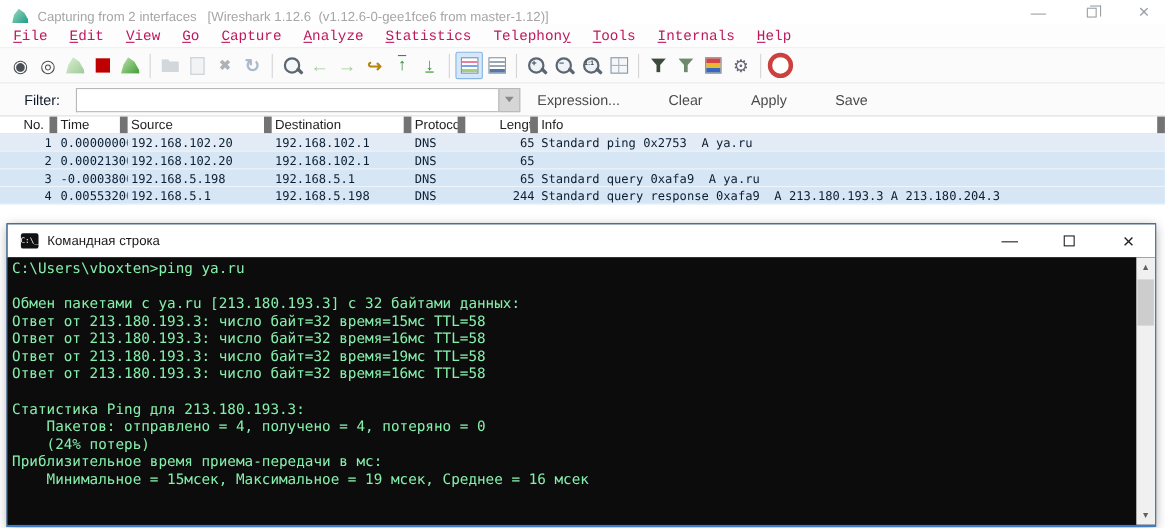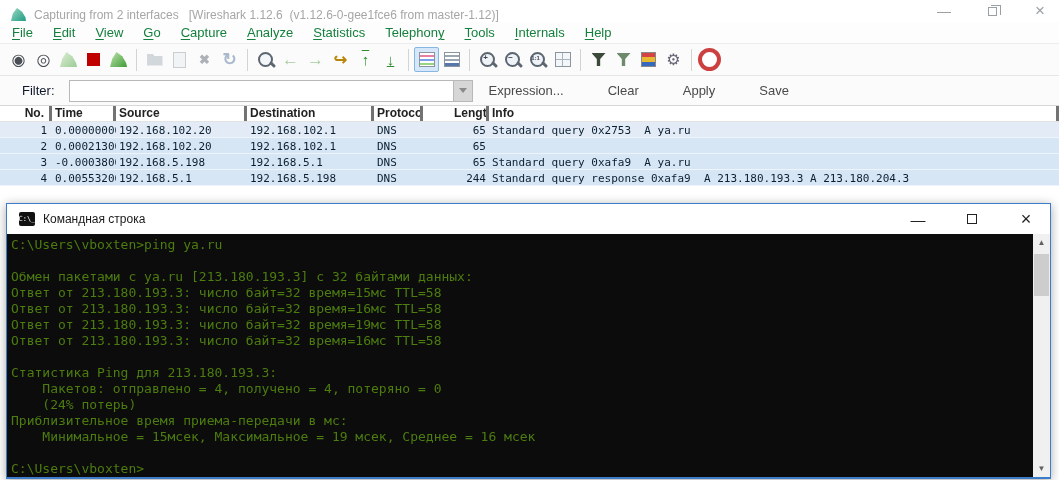--- a/index.html
+++ b/index.html
@@ -17,21 +17,21 @@
   .ws-title { font-size:12px; color:#a6a6a6; white-space:pre; }
   .ws-controls { position:absolute; right:10px; top:0; height:22px; display:flex; align-items:center; gap:30px; }
   .wc { width:18px; height:18px; display:flex; align-items:center; justify-content:center;
         color:#9aa0a6; font-size:14px; cursor:default; }
   .wc .restore-box { width:9px; height:9px; border:1px solid #9aa0a6; position:relative; background:#fff; }
   .wc .restore-box::before { content:""; position:absolute; left:2px; top:-3px; width:9px; height:9px;
         border:1px solid #9aa0a6; border-left:none; border-bottom:none; }
 
   .ws-menubar { position:absolute; left:0; top:22px; width:1059px; height:22px; background:#fdfdfd;
                 display:flex; align-items:center; padding-left:2px; border-bottom:1px solid #ececec; }
-  .menu-item { padding:2px 10px; font-size:13px; color:#15803d; }
+  .menu-item { padding:2px 10px; font-size:13px; color:#be185d;font-family:Liberation Mono, monospace; }
   .menu-item u { text-underline-offset:2px; }
 
   .ws-toolbar { position:absolute; left:0; top:44px; width:1059px; height:32px; background:#fbfbfb;
                 display:flex; align-items:center; padding-left:6px; border-bottom:1px solid #e6e6e6; }
   .tb-sep { width:1px; height:22px; background:#d4d4d4; margin:0 5px; }
   .tb-icon { width:25px; height:25px; display:flex; align-items:center; justify-content:center;
              position:relative; font-size:15px; color:#55606a; border:1px solid transparent; border-radius:2px; }
   .dim { opacity:.5; }
   .c-circle { font-size:16px; color:#4a4f55; }
   .shape-fin::before { content:""; width:17px; height:15px; display:block;
@@ -83,21 +83,21 @@
                   font-size:12px; padding:0 4px; outline:none; font-family:"Liberation Sans",sans-serif; }
   .filter-drop { position:absolute; right:0; top:0; width:20px; height:22px; background:#d6d6d6;
                  border:1px solid #b8b8b8; display:flex; align-items:center; justify-content:center; }
   .filter-drop::before { content:""; width:0; height:0; border-left:4px solid transparent;
                  border-right:4px solid transparent; border-top:5px solid #8a8a8a; }
   .filter-btn { font-size:13px; color:#4a4a4a; margin-left:44px; }
   .filter-btn.first { margin-left:16px; }
 
   .pkt-header { position:absolute; left:0; top:106px; width:1059px; height:16px; background:#ffffff;
                 display:flex; border-bottom:1px solid #e2e2e2; font-size:12px; color:#222; }
-  .hcell { padding:0 0 0 3px; border-right:3px solid #737373; overflow:hidden; white-space:nowrap;font-weight:bold; }
+  .hcell { padding:0 0 0 3px; border-right:7px solid #737373; overflow:hidden; white-space:nowrap; }
   .pkt-list { position:absolute; left:0; top:122px; width:1059px; }
   .pkt-row { display:flex; height:16px; background:#d7e6f4; box-shadow:inset 0 -1px #eef4fb;
              font-family:"DejaVu Sans Mono", monospace; font-size:11px; color:#0a1f33;
              align-items:center; overflow:hidden; }
   .pkt-row:first-child { background:#e3ecf6; }
   .cell { padding-left:3px; white-space:pre; overflow:hidden; }
   .col-no    { width:52px;  text-align:right; padding-right:5px; }
   .col-time  { width:64px; }
   .col-src   { width:131px; }
   .col-dst   { width:127px; }
@@ -115,21 +115,21 @@
                  color:#fff; font-size:7px; font-family:"DejaVu Sans Mono",monospace;
                  display:flex; align-items:center; justify-content:center; }
   .cmd-title { font-size:12px; color:#1a1a1a; }
   .cmd-controls { position:absolute; right:14px; top:0; height:30px; display:flex; align-items:center; gap:34px; }
   .cc { width:20px; height:20px; display:flex; align-items:center; justify-content:center;
         color:#222; font-size:15px; }
   .cc .max-box { width:10px; height:10px; border:1px solid #222; background:#fff; }
 
   .cmd-console { position:absolute; left:0; top:30px; right:0; bottom:0; background:#0c0c0c;
                  font-family:"DejaVu Sans Mono", monospace; font-size:13px; line-height:16px;
-                 color:#4d7c0f; padding:3px 20px 0 4px; overflow:hidden; }
+                 color:#86efac; padding:3px 20px 0 4px; overflow:hidden; }
   .console-line { white-space:pre; height:16px; }
 
   .cmd-scrollbar { position:absolute; right:0; top:30px; width:17px; bottom:0; background:#f0f0f0; }
   .sb-arrow { position:absolute; left:0; width:17px; height:17px; display:flex; align-items:center;
               justify-content:center; font-size:8px; color:#606060; }
   .sb-up { top:0; } .sb-down { bottom:0; }
   .sb-thumb { position:absolute; left:1px; top:20px; width:15px; height:42px; background:#cdcdcd; }
 </style>
 </head>
 <body>
@@ -226,21 +226,21 @@
         <span class="hcell col-info">Info</span>
       </div>
     <div class="pkt-list">
         <div class="pkt-row">
           <span class="cell col-no">1</span>
           <span class="cell col-time">0.00000000</span>
           <span class="cell col-src">192.168.102.20</span>
           <span class="cell col-dst">192.168.102.1</span>
           <span class="cell col-proto">DNS</span>
           <span class="cell col-len">65</span>
-          <span class="cell col-info">Standard query 0x2753  A ya.ru</span>
+          <span class="cell col-info">Standard ping 0x2753  A ya.ru</span>
         </div>
         <div class="pkt-row">
           <span class="cell col-no">2</span>
           <span class="cell col-time">0.00021300</span>
           <span class="cell col-src">192.168.102.20</span>
           <span class="cell col-dst">192.168.102.1</span>
           <span class="cell col-proto">DNS</span>
           <span class="cell col-len">65</span>
         </div>
         <div class="pkt-row">
@@ -284,21 +284,20 @@
         <div class="console-line">Ответ от 213.180.193.3: число байт=32 время=16мс TTL=58</div>
         <div class="console-line">Ответ от 213.180.193.3: число байт=32 время=19мс TTL=58</div>
         <div class="console-line">Ответ от 213.180.193.3: число байт=32 время=16мс TTL=58</div>
         <div class="console-line"> </div>
         <div class="console-line">Статистика Ping для 213.180.193.3:</div>
         <div class="console-line">    Пакетов: отправлено = 4, получено = 4, потеряно = 0</div>
         <div class="console-line">    (24% потерь)</div>
         <div class="console-line">Приблизительное время приема-передачи в мс:</div>
         <div class="console-line">    Минимальное = 15мсек, Максимальное = 19 мсек, Среднее = 16 мсек</div>
         <div class="console-line"> </div>
-        <div class="console-line">C:\Users\vboxten&gt;</div>
       </div>
     <div class="cmd-scrollbar">
       <span class="sb-arrow sb-up">▲</span>
       <span class="sb-thumb"></span>
       <span class="sb-arrow sb-down">▼</span>
     </div>
   </div>
 
 </div>
 

